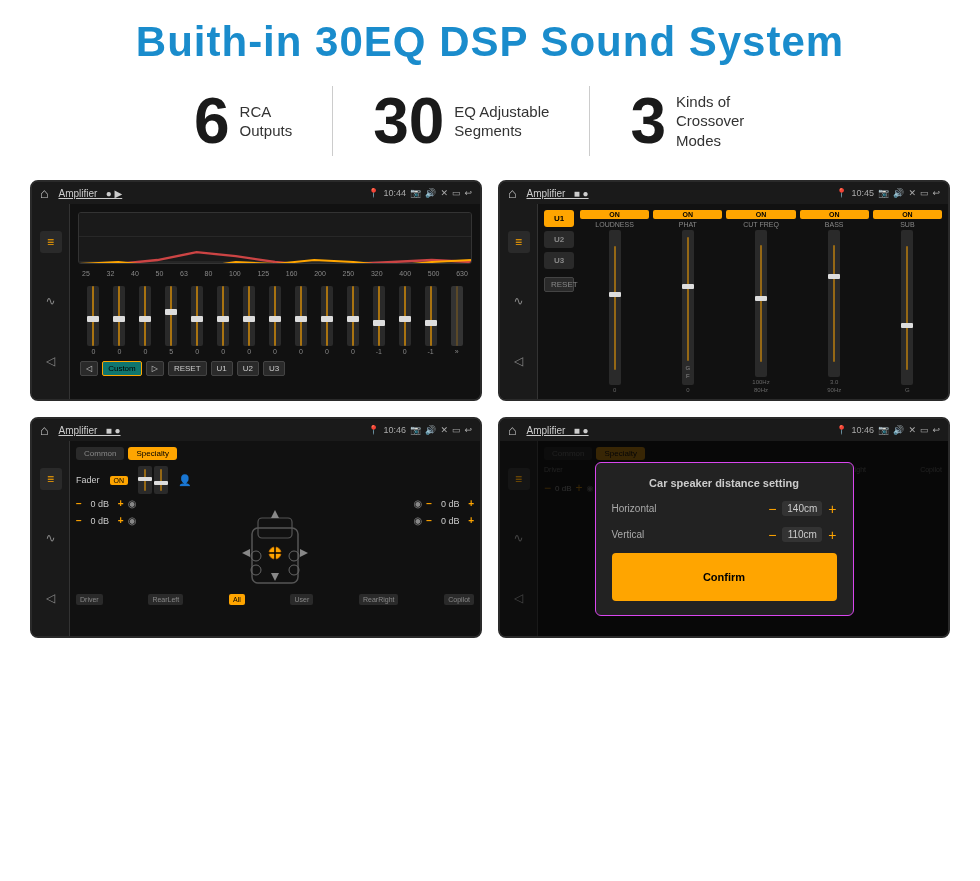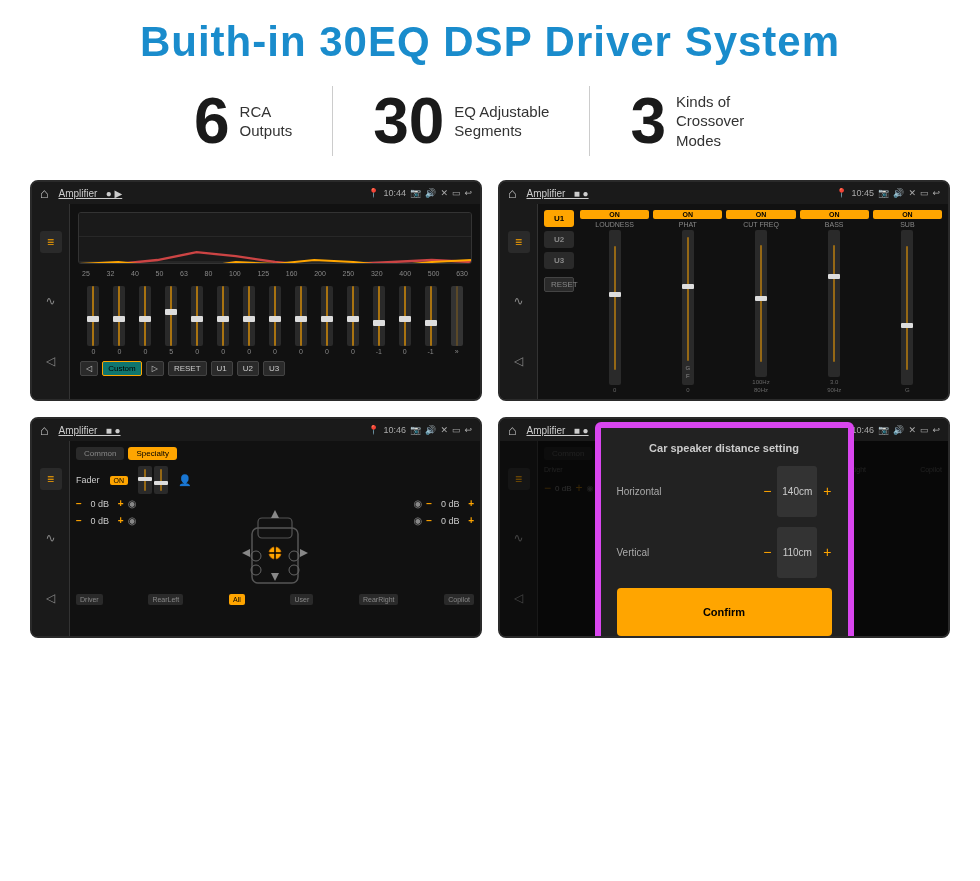--- a/index.html
+++ b/index.html
@@ -333,21 +333,21 @@
       position: absolute;
       top: 0; left: 0; right: 0; bottom: 0;
       background: rgba(0,0,0,0.5);
       display: flex;
       align-items: center;
       justify-content: center;
       z-index: 10;
     }
     .dialog-box {
       background: #222;
-      border: 6px solid #d946ef;
+      border: 1px solid #d946ef;
       border-radius: 6px;
       padding: 14px 16px;
       width: 259px;
     }
     .dialog-title {
       font-size: 11px;
       color: #ccc;
       text-align: center;
       margin-bottom: 12px;
       font-weight: bold;
@@ -368,21 +368,21 @@
       gap: 6px;
     }
     .dialog-minus { color: #ffa500; font-size: 14px; cursor: pointer; }
     .dialog-plus { color: #ffa500; font-size: 14px; cursor: pointer; }
     .dialog-val {
       font-size: 10px;
       color: #ccc;
       min-width: 40px;
       text-align: center;
       background: #333;
-      padding: 20px 4px;
+      padding: 2px 4px;
       border-radius: 3px;
     }
     .dialog-confirm-btn {
       background: #ffa500;
       color: #000;
       font-size: 11px;
       font-weight: bold;
       text-align: center;
       padding: 18px;
       border-radius: 4px;
@@ -401,21 +401,21 @@
       border-radius: 2px;
       cursor: pointer;
       margin-top: 4px;
     }
   </style>
 </head>
 <body>
 
 <div class="page-wrapper">
 
-  <h1 class="main-title">Buith-in 30EQ DSP Driver System</h1>
+  <h1 class="main-title">Buith-in 30EQ DSP Sound System</h1>
 
   <div class="stats-row">
     <div class="stat-item">
       <span class="stat-number">6</span>
       <span class="stat-label">RCA<br>Outputs</span>
     </div>
     <div class="stat-divider"></div>
     <div class="stat-item">
       <span class="stat-number">30</span>
       <span class="stat-label">EQ Adjustable<br>Segments</span>

